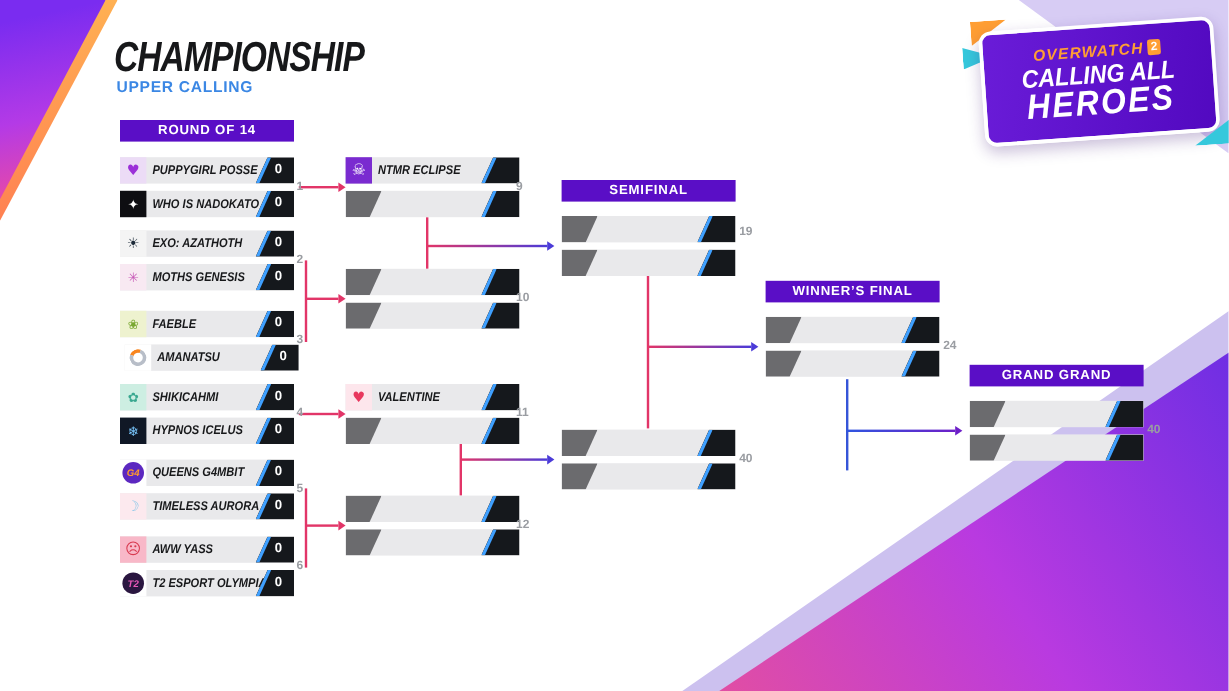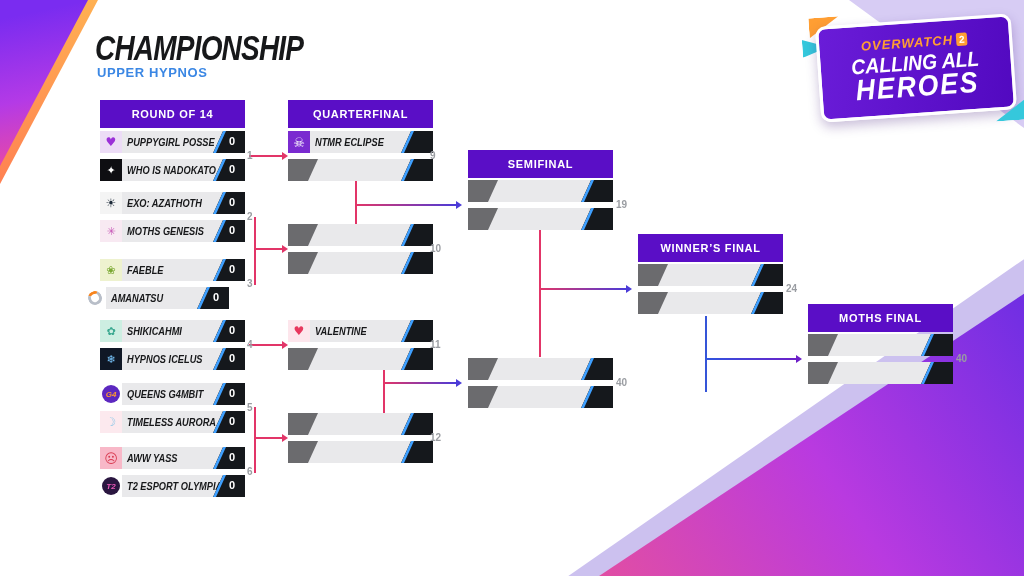--- a/index.html
+++ b/index.html
@@ -51,21 +51,21 @@
     letter-spacing:2px; transform:scaleX(.92); }
   .tri { position:absolute; }
   .tri-or { left:-4px; top:-7px; width:30px; height:20px; background:#ff9e33;
     clip-path:polygon(0 0,100% 0,0 100%); }
   .tri-teal1 { left:-12px; top:14px; width:26px; height:18px; background:#35c8dc;
     clip-path:polygon(0 0,100% 50%,0 100%); }
   .tri-teal2 { right:-6px; bottom:-9px; width:30px; height:20px; background:#35c8dc;
     clip-path:polygon(100% 0,100% 100%,0 100%); }
 
   
-  .hdr { position:absolute; width:145px; height:28px; background:#5a0ec6; color:#fff;
+  .hdr { position:absolute; width:145px; height:18px; background:#5a0ec6; color:#fff;
     display:flex; align-items:center; justify-content:center;
     font:700 11px "Liberation Sans",sans-serif; letter-spacing:.7px; z-index:2; }
   .row { position:absolute; width:145px; height:22px; background:#e9e9eb; z-index:2; }
   .ic { position:absolute; left:0; top:0; width:22px; height:22px;
     display:flex; align-items:center; justify-content:center;
     font-family:"DejaVu Sans",sans-serif; font-size:12px; }
   .nm { position:absolute; left:27px; top:0; height:22px; display:flex; align-items:center;
     color:#17181a; font:italic 700 10.5px "Liberation Sans",sans-serif;
     transform:scaleX(.88); transform-origin:left center; white-space:nowrap; letter-spacing:0; }
   .sc { position:absolute; right:0; top:0; width:32px; height:22px; background:#15181c;
@@ -119,41 +119,40 @@
 
 <div class="stage">
 
   <div class="decor tl-orange"></div>
   <div class="decor tl-purple"></div>
   <div class="decor tr-lav"></div>
   <div class="decor br-lav"></div>
   <div class="decor br-band"></div>
 
   <div class="title">CHAMPIONSHIP</div>
-  <div class="subtitle">UPPER HYPNOS</div>
+  <div class="subtitle">UPPER CALLING</div>
 
   <div class="logo">
     <span class="tri tri-or"></span>
     <span class="tri tri-teal1"></span>
     <div class="logo-box">
       <div class="ow-row">
         <span class="ow-word">OVERWATCH</span>
         <span class="ow-2">2</span>
       </div>
       <div class="cal">CALLING ALL</div>
       <div class="her">HEROES</div>
     </div>
     <span class="tri tri-teal2"></span>
   </div>
 
   <div class="hdr" style="left:100px;top:100px">ROUND OF 14</div>
-  <div class="hdr" style="left:288px;top:100px">QUARTERFINAL</div>
   <div class="hdr" style="left:468px;top:150px">SEMIFINAL</div>
   <div class="hdr" style="left:638px;top:234px">WINNER’S FINAL</div>
-  <div class="hdr" style="left:808px;top:304px">MOTHS FINAL</div>
+  <div class="hdr" style="left:808px;top:304px">GRAND GRAND</div>
 
   <div class="row" style="left:100px;top:131px">
     <span class="ic i-pp">
         <span>♥</span>
       </span>
     <span class="nm">PUPPYGIRL POSSE</span>
     <span class="sc">
         <i class="v">0</i>
       </span>
   </div>
@@ -188,21 +187,21 @@
 
   <div class="row" style="left:100px;top:259px">
     <span class="ic i-fb">
         <span>❀</span>
       </span>
     <span class="nm">FAEBLE</span>
     <span class="sc">
         <i class="v">0</i>
       </span>
   </div>
-  <div class="row" style="left:84px;top:287px">
+  <div class="row" style="left:104px;top:287px">
     <span class="ic i-am">
         <span class="ow-ring"></span>
       </span>
     <span class="nm">AMANATSU</span>
     <span class="sc">
         <i class="v">0</i>
       </span>
   </div>
 
   <div class="row" style="left:100px;top:320px">
@@ -346,21 +345,21 @@
   <span class="mn" style="left:247px;top:150px">1</span>
   <span class="mn" style="left:247px;top:211px">2</span>
   <span class="mn" style="left:247px;top:278px">3</span>
   <span class="mn" style="left:247px;top:339px">4</span>
   <span class="mn" style="left:247px;top:402px">5</span>
   <span class="mn" style="left:247px;top:466px">6</span>
   <span class="mn" style="left:430px;top:150px">9</span>
   <span class="mn" style="left:430px;top:243px">10</span>
   <span class="mn" style="left:430px;top:339px">11</span>
   <span class="mn" style="left:430px;top:432px">12</span>
-  <span class="mn" style="left:616px;top:199px">19</span>
+  <span class="mn" style="left:616px;top:188px">19</span>
   <span class="mn" style="left:616px;top:377px">40</span>
   <span class="mn" style="left:786px;top:283px">24</span>
   <span class="mn" style="left:956px;top:353px">40</span>
 
   <div class="ca" style="left:249px;top:155px;width:33px"></div>
   <div class="cv" style="left:254px;top:217px;height:68px"></div>
   <div class="ca" style="left:255px;top:248px;width:27px"></div>
   <div class="ca" style="left:249px;top:344px;width:33px"></div>
   <div class="cv" style="left:254px;top:407px;height:66px"></div>
   <div class="ca" style="left:255px;top:437px;width:27px"></div>

